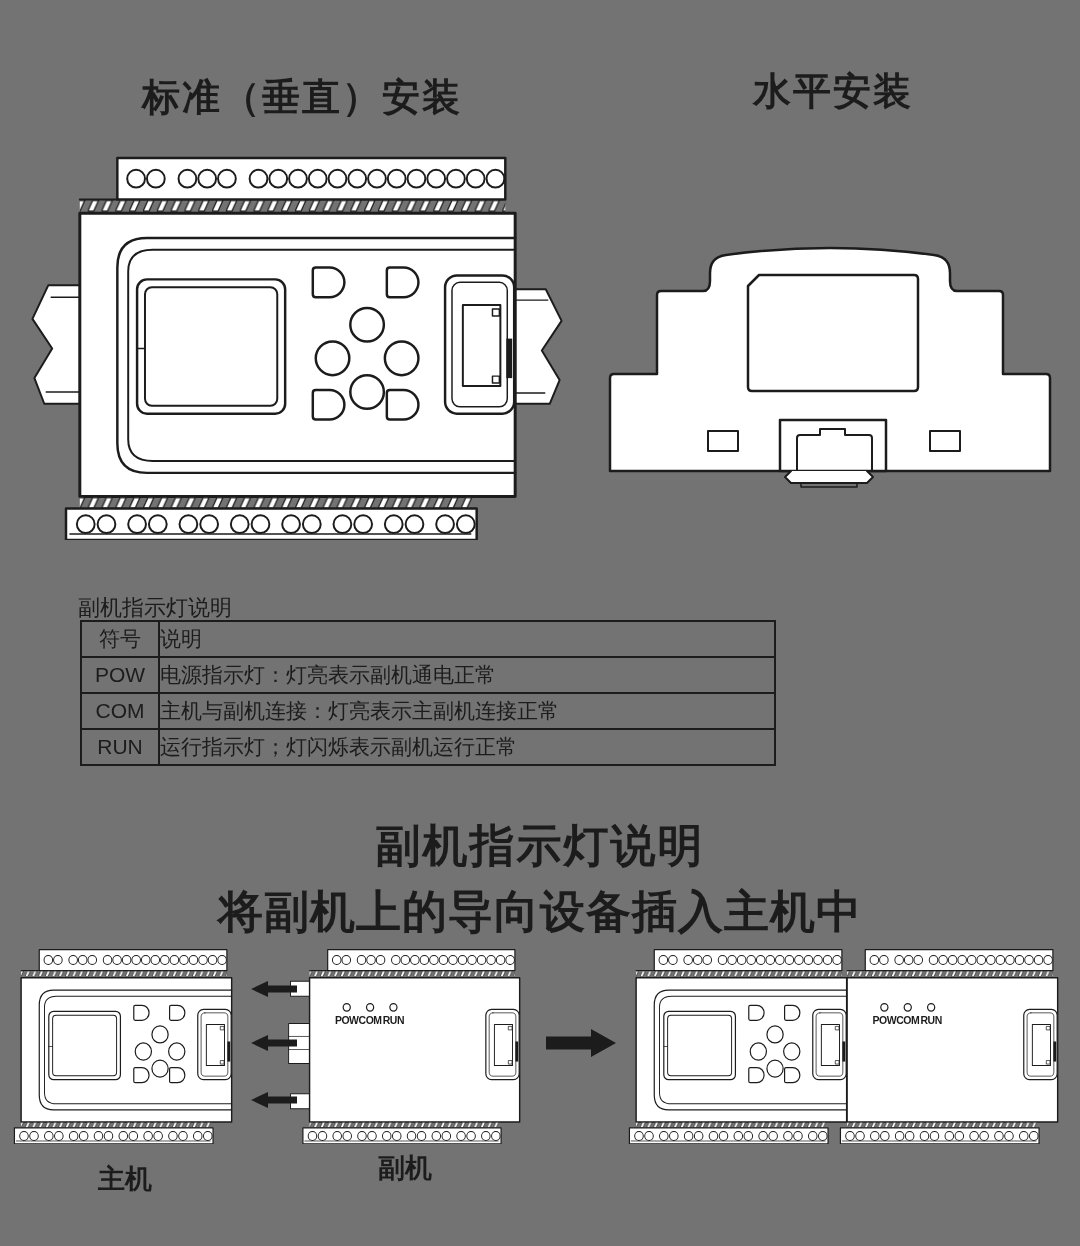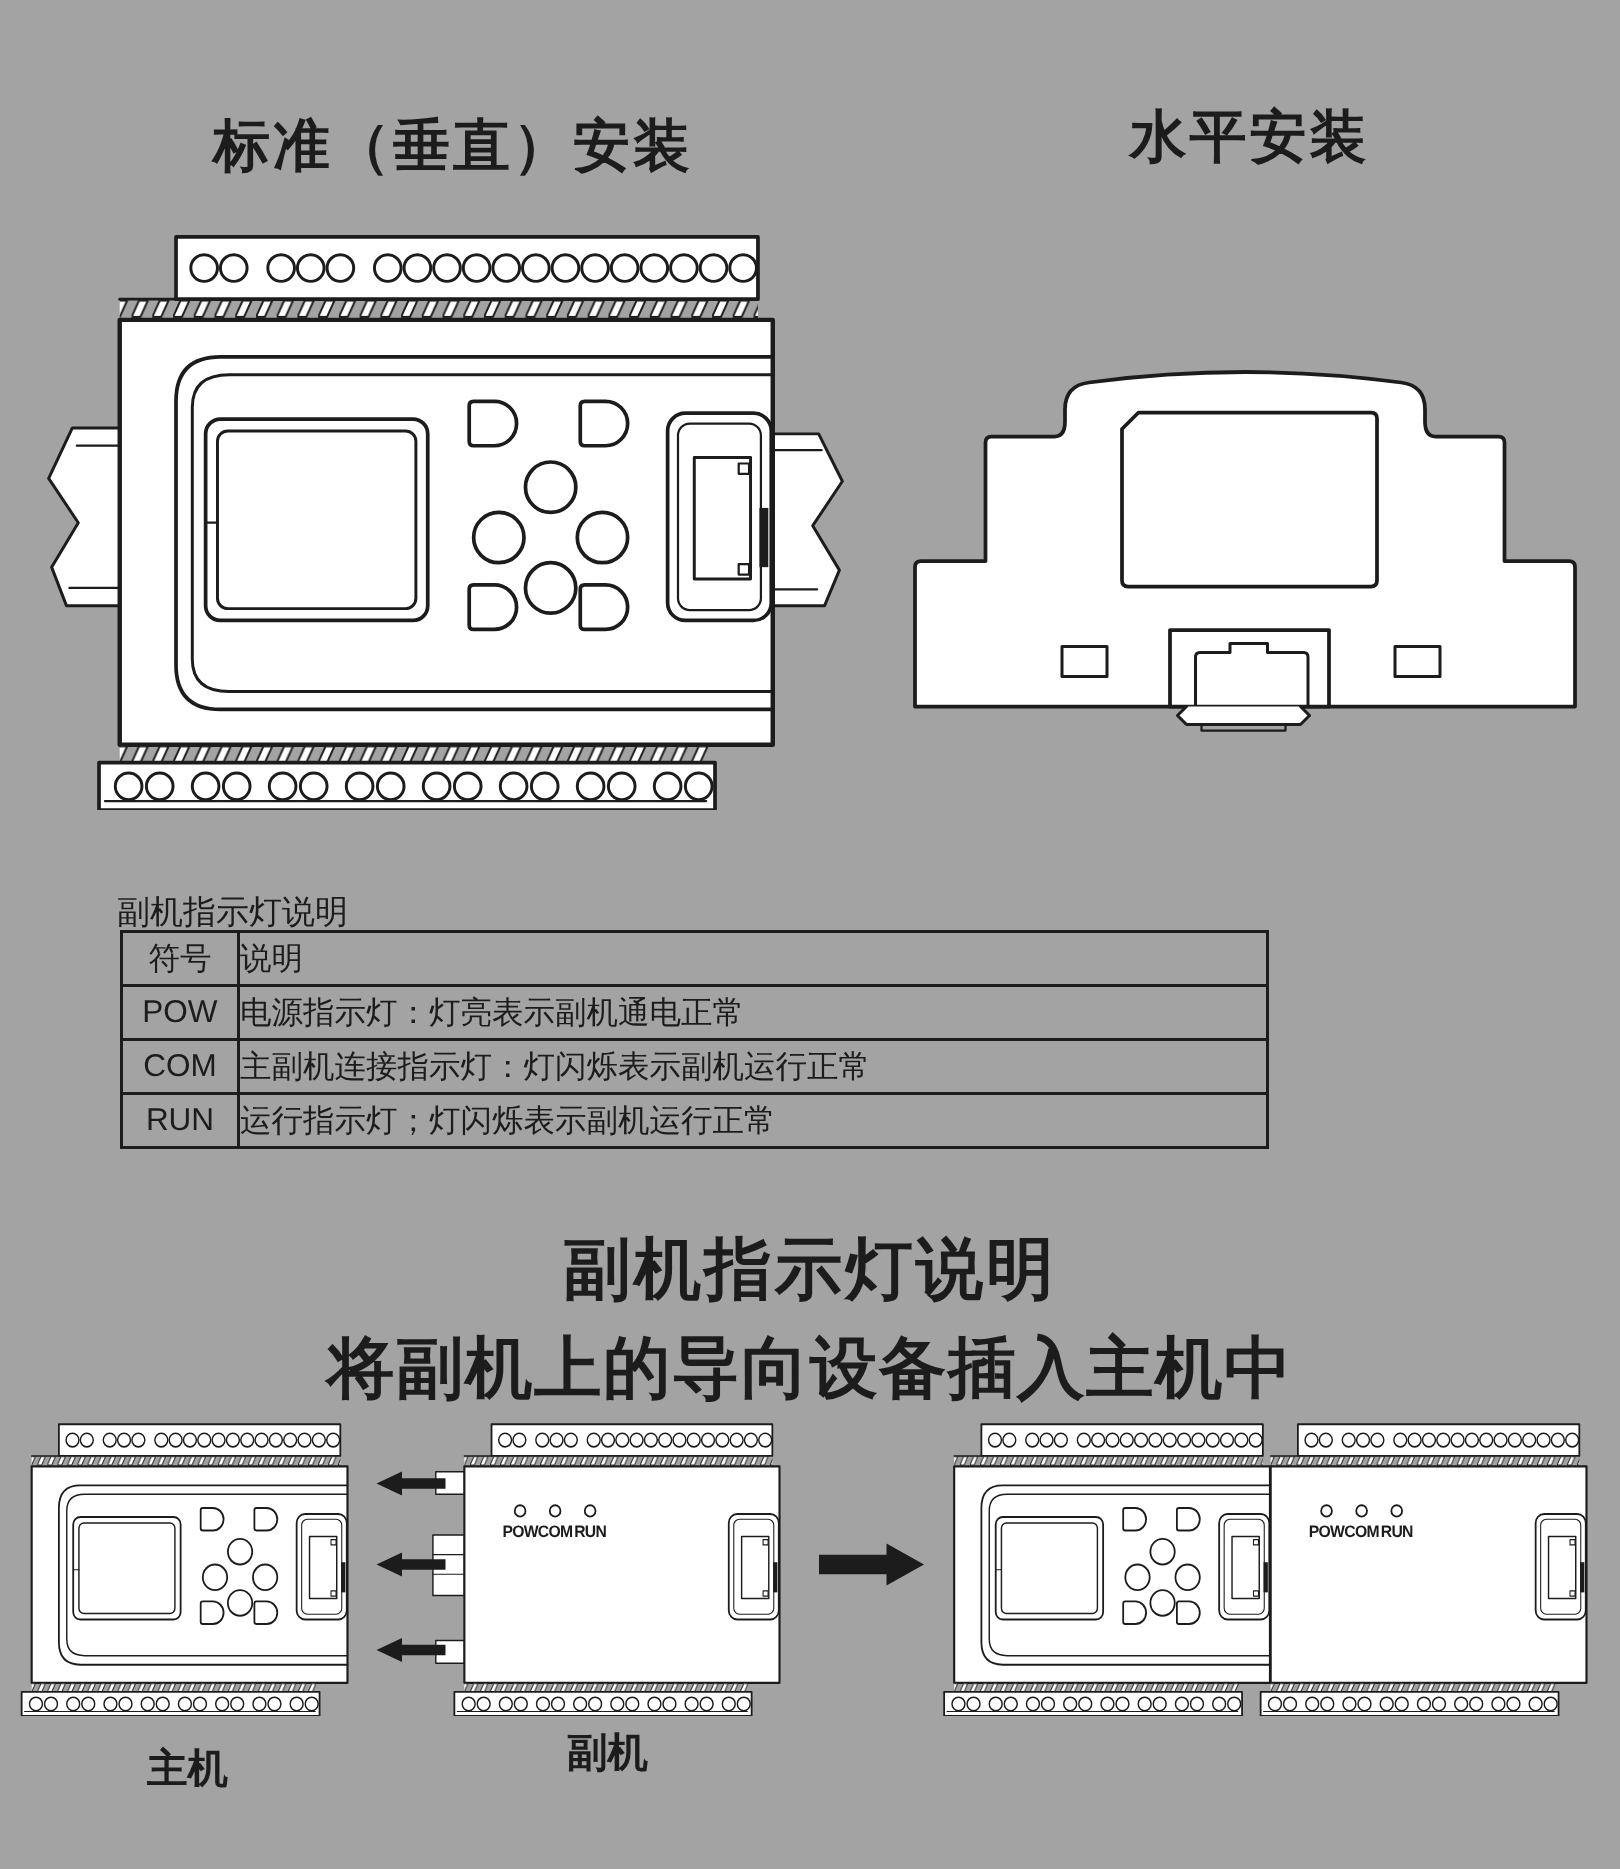--- a/index.html
+++ b/index.html
@@ -1,24 +1,24 @@
 <!DOCTYPE html>
 <html><head>
 <meta charset="utf-8">
 <style>
   html,body{margin:0;padding:0;background:#fff;}
-  .page{position:relative;width:1080px;height:1246px;background:#a3a3a3;overflow:hidden;
+  .page{position:relative;width:1080px;height:1246px;background:#737373;overflow:hidden;
         font-family:"Liberation Sans","DejaVu Sans",sans-serif;color:#1c1c1c;}
   .canvas{position:absolute;left:0;top:0;width:1080px;height:1246px;}
   .title-serif{position:absolute;font-family:"Liberation Serif","DejaVu Serif",serif;
         font-weight:bold;font-size:38px;letter-spacing:2px;white-space:nowrap;}
   #t-vert{left:142px;top:72px;}
   #t-horiz{left:753px;top:66px;}
   .caption{position:absolute;left:78px;top:593px;font-size:22px;}
-  .ind-table{position:absolute;left:80px;top:620px;width:766px;border-collapse:collapse;
+  .ind-table{position:absolute;left:80px;top:620px;width:696px;border-collapse:collapse;
         table-layout:fixed;}
   .ind-table th,.ind-table td{border:2px solid #1c1c1c;height:34px;font-size:21px;
         font-weight:normal;padding:0;}
   .col-sym{width:78px;}
   .cell-sym{text-align:center;font-weight:bold;font-size:20px;}
   .cell-desc{text-align:left;padding-left:28px;}
   .th-sym{text-align:center;font-size:22px;}
   .th-desc{text-align:left;padding-left:28px;font-size:22px;margin-top:36px;}
   .h-connect{position:absolute;left:0;width:1080px;top:816px;text-align:center;
         font-size:45px;font-weight:bold;letter-spacing:2px;}
@@ -220,21 +220,21 @@
         <tr>
       <th class="th-sym">符号</th>
       <th class="th-desc">说明</th>
     </tr>
     <tr>
       <td class="cell-sym">POW</td>
       <td class="cell-desc">电源指示灯：灯亮表示副机通电正常</td>
     </tr>
     <tr>
       <td class="cell-sym">COM</td>
-      <td class="cell-desc">主副机连接指示灯：灯闪烁表示副机运行正常</td>
+      <td class="cell-desc">主机与副机连接：灯亮表示主副机连接正常</td>
     </tr>
     <tr>
       <td class="cell-sym">RUN</td>
       <td class="cell-desc">运行指示灯；灯闪烁表示副机运行正常</td>
     </tr>
   </tbody>
     </table>
 
   <div class="h-connect">副机指示灯说明</div>
   <div class="h-sub">将副机上的导向设备插入主机中</div>

